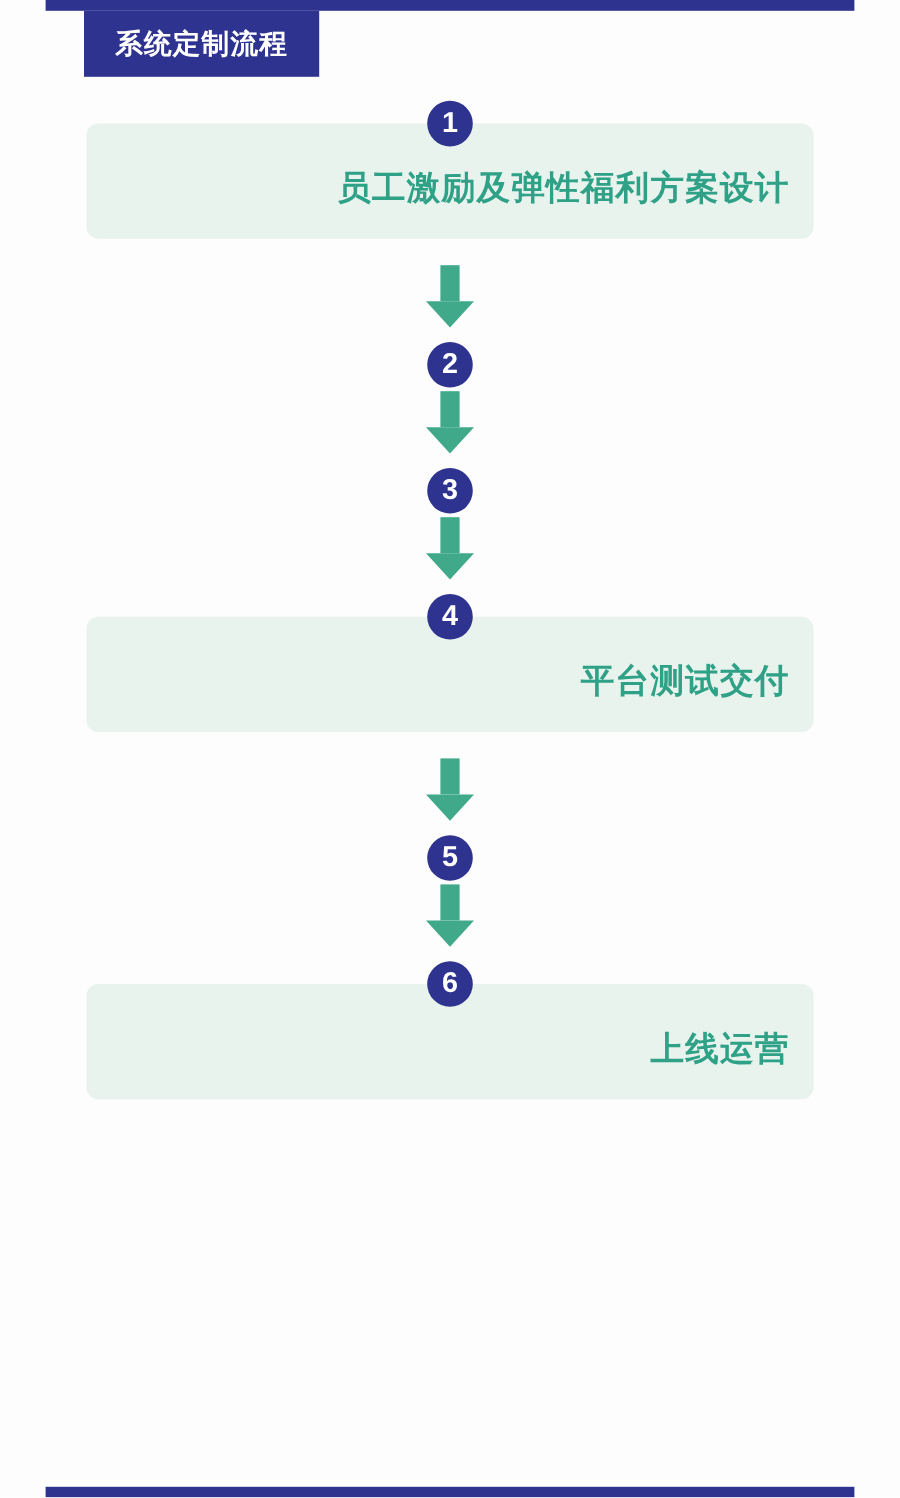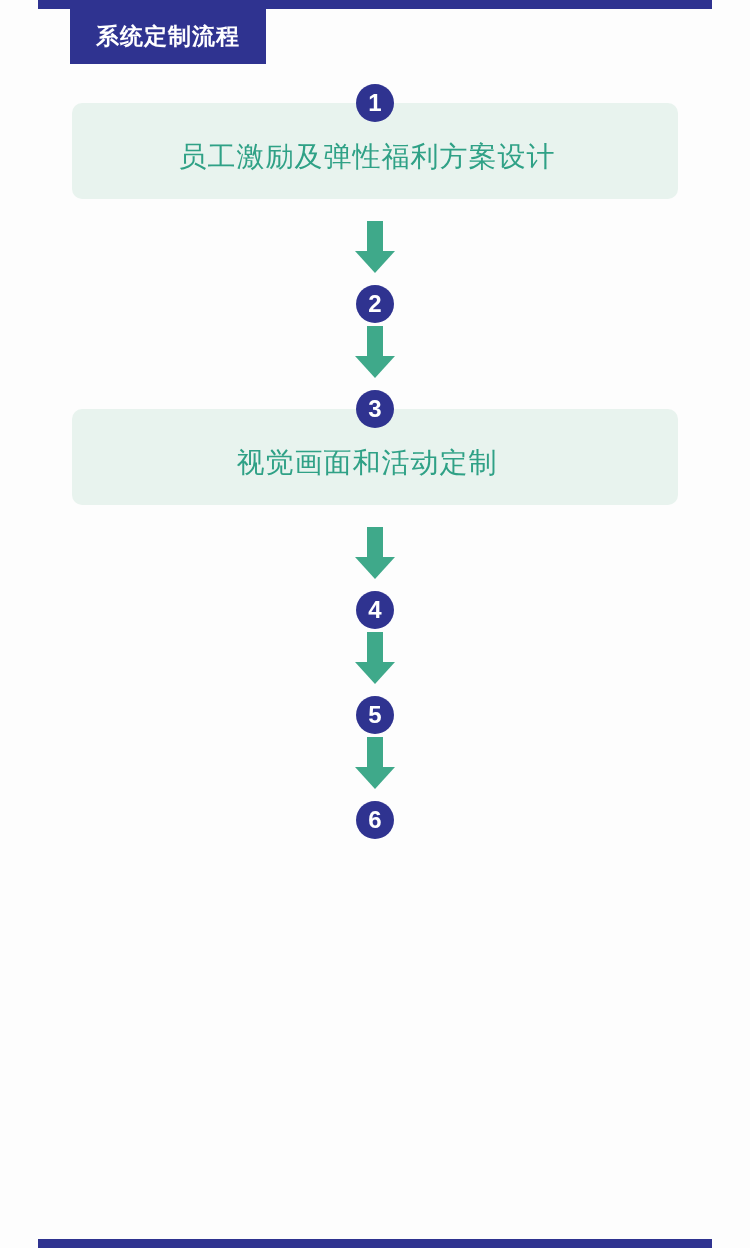--- a/index.html
+++ b/index.html
@@ -69,25 +69,25 @@
     justify-content: center;
     margin-bottom: -19px;
   }
   .step-box {
     width: 606px;
     min-height: 96px;
     border-radius: 10px;
     background: var(--mint, #e8f3ee);
     color: var(--teal, #2fa186);
     font-size: 28px;
-    font-weight: normal;
+    font-weight: bold;
     letter-spacing: 1px;
     display: flex;
     align-items: center;
-    justify-content: center;
+    justify-content: flex-end;
     text-align: center;
     padding: 26px 20px 14px 4px;
   }
   .arrow {
     display: flex;
     flex-direction: column;
     align-items: center;
     margin: 22px 0 12px 0;
   }
   .arrow .shaft {
@@ -140,33 +140,33 @@
 
     <div class="arrow">
       <div class="shaft"></div>
       <div class="head"></div>
     </div>
 
     <div class="step">
       <div class="step-circle">
         <span>3</span>
       </div>
-      <div class="step-box">
-        <span>视觉画面和活动定制</span>
-      </div>
     </div>
 
     <div class="arrow">
       <div class="shaft"></div>
       <div class="head"></div>
     </div>
 
     <div class="step">
       <div class="step-circle">
         <span>4</span>
+      </div>
+      <div class="step-box">
+        <span>平台测试交付</span>
       </div>
     </div>
 
     <div class="arrow">
       <div class="shaft"></div>
       <div class="head"></div>
     </div>
 
     <div class="step">
       <div class="step-circle">
@@ -176,19 +176,22 @@
 
     <div class="arrow">
       <div class="shaft"></div>
       <div class="head"></div>
     </div>
 
     <div class="step">
       <div class="step-circle">
         <span>6</span>
       </div>
+      <div class="step-box">
+        <span>上线运营</span>
+      </div>
     </div>
 
   </div>
 
   <div class="edge-bar bottom"></div>
 
 </div>
 
 </body></html>

